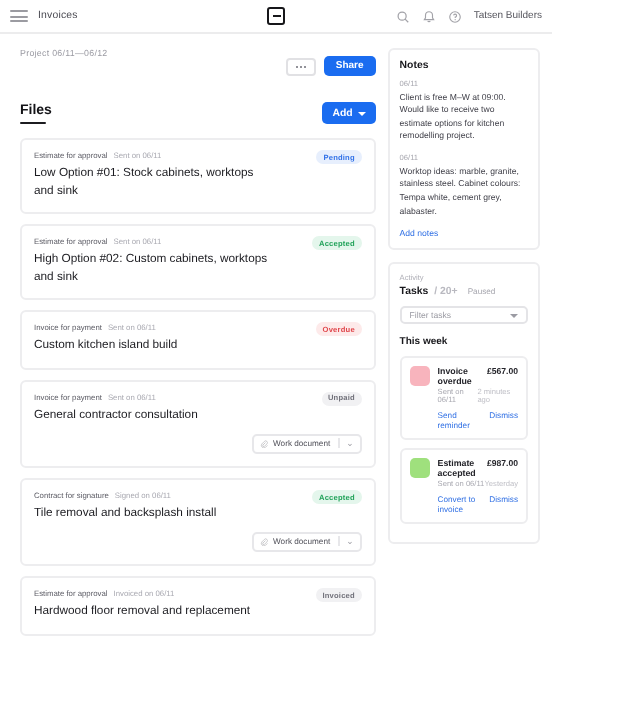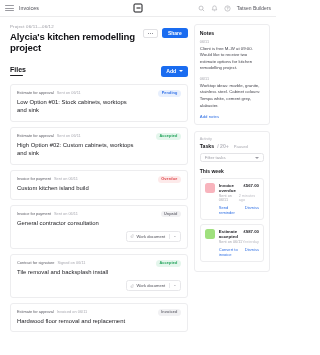--- a/index.html
+++ b/index.html
@@ -170,21 +170,20 @@
   </div>
 </div>
 
 <div class="page">
 
   <div class="left">
 
     <div class="title-row">
       <div>
         <div class="eyebrow">Project 06/11—06/12</div>
-        <div class="project-title">Alycia's kitchen remodelling project</div>
       </div>
       <div class="title-actions">
         <div class="dots-btn">
             <i></i>
             <i></i>
             <i></i>
           </div>
         <button class="share-btn">Share</button>
       </div>
     </div>

